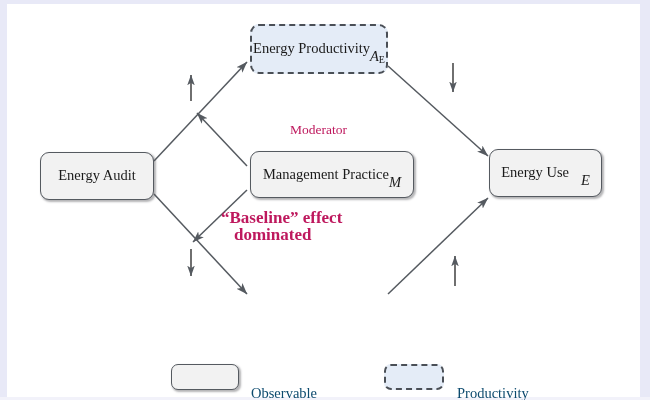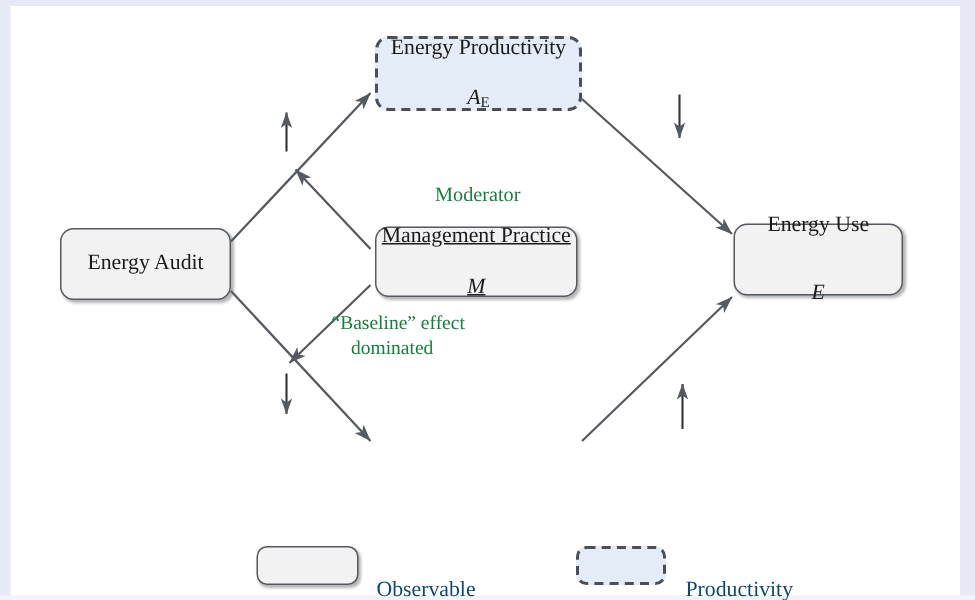--- a/index.html
+++ b/index.html
@@ -41,21 +41,21 @@
     width: 633px;
     height: 393px;
     pointer-events: none;
   }
 
   .node {
     position: absolute;
     box-sizing: border-box;
     border-radius: 9px;
     display: flex;
-    flex-direction: column;
+    flex-direction: row;
     align-items: center;
     justify-content: center;
     text-align: center;
     line-height: 1.2;
     color: #1a1a1a;
     font-size: 14.5px;
   }
   .node.observable {
     background: #f2f2f2;
     border: 1.6px solid #555a60;
@@ -76,26 +76,26 @@
     font-style: normal;
     font-size: 10px;
     vertical-align: baseline;
     position: relative;
     top: 2px;
   }
 
   .free-label {
     position: absolute;
     font-size: 13.5px;
-    color: #15803d;
+    color: #be185d;
     text-align: left;
     line-height: 1.25;
     white-space: nowrap;
   }
-  .free-label.small { font-size: 13px; }
+  .free-label.small { font-size: 17px; font-weight: bold; }
 
   
   .legend-swatch {
     position: absolute;
     box-sizing: border-box;
     border-radius: 7px;
   }
   .legend-swatch.observable {
     background: #f2f2f2;
     border: 1.6px solid #555a60;
@@ -157,21 +157,21 @@
       <span class="title">Energy Audit</span>
     </div>
 
     <div class="node unobservable" style="left:243px; top:20px; width:138px; height:50px;">
       <span class="title">Energy Productivity</span>
       <span class="sym">
         <i>A</i><sub>E</sub>
       </span>
     </div>
 
-    <div class="node observable" style="left:243px; top:147px; width:135px; height:47px;text-decoration:underline;">
+    <div class="node observable" style="left:243px; top:147px; width:164px; height:47px;">
       <span class="title">Management Practice</span>
       <span class="sym">
         <i>M</i><sub></sub>
       </span>
     </div>
 
 
     <div class="node observable" style="left:482px; top:145px; width:113px; height:48px;gap:12px;">
       <span class="title">Energy Use</span>
       <span class="sym">

